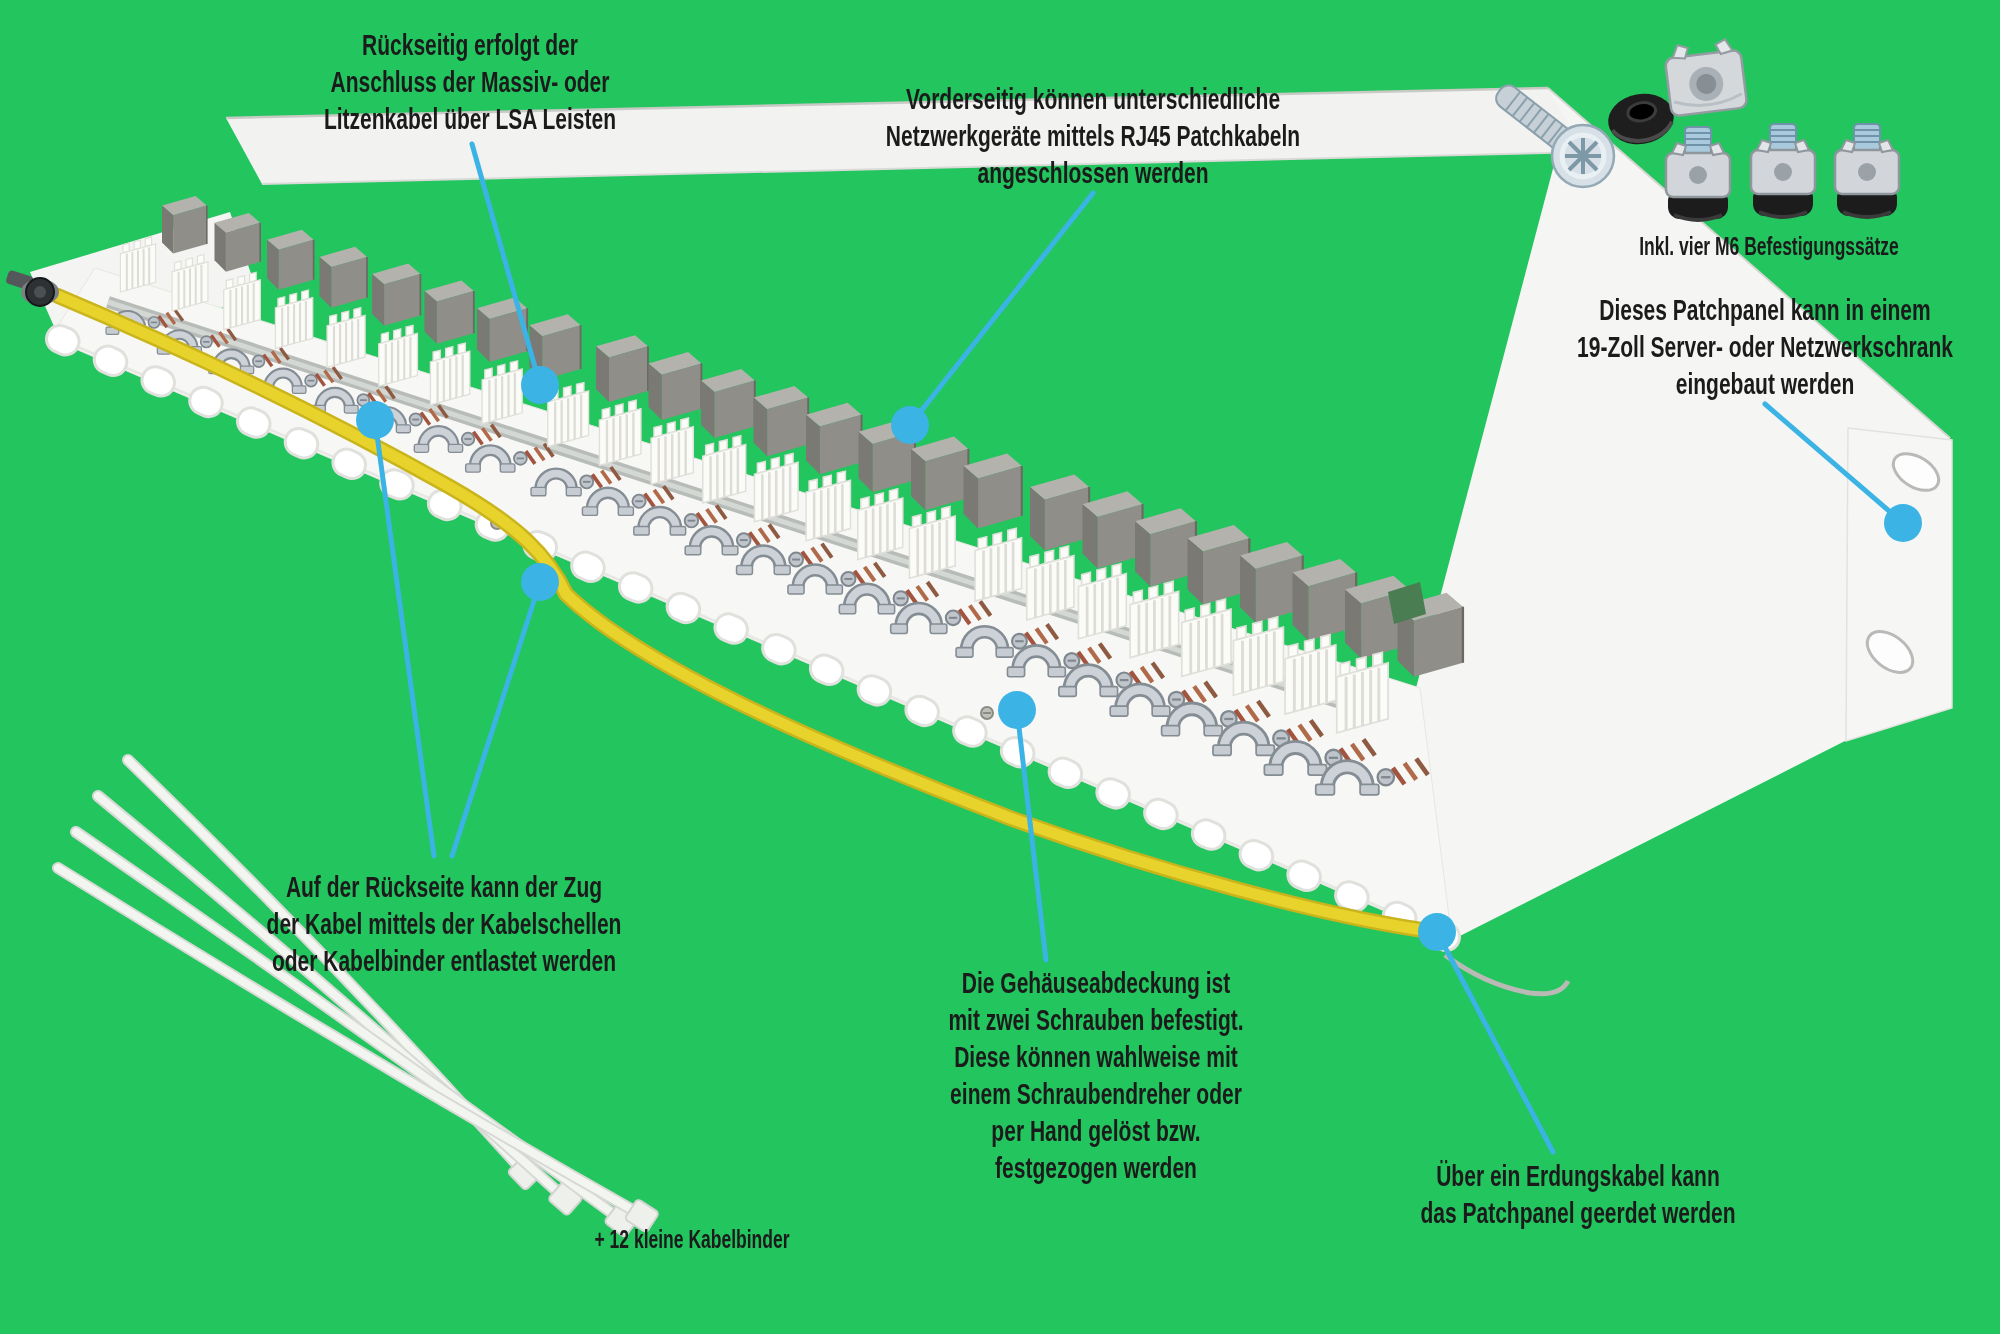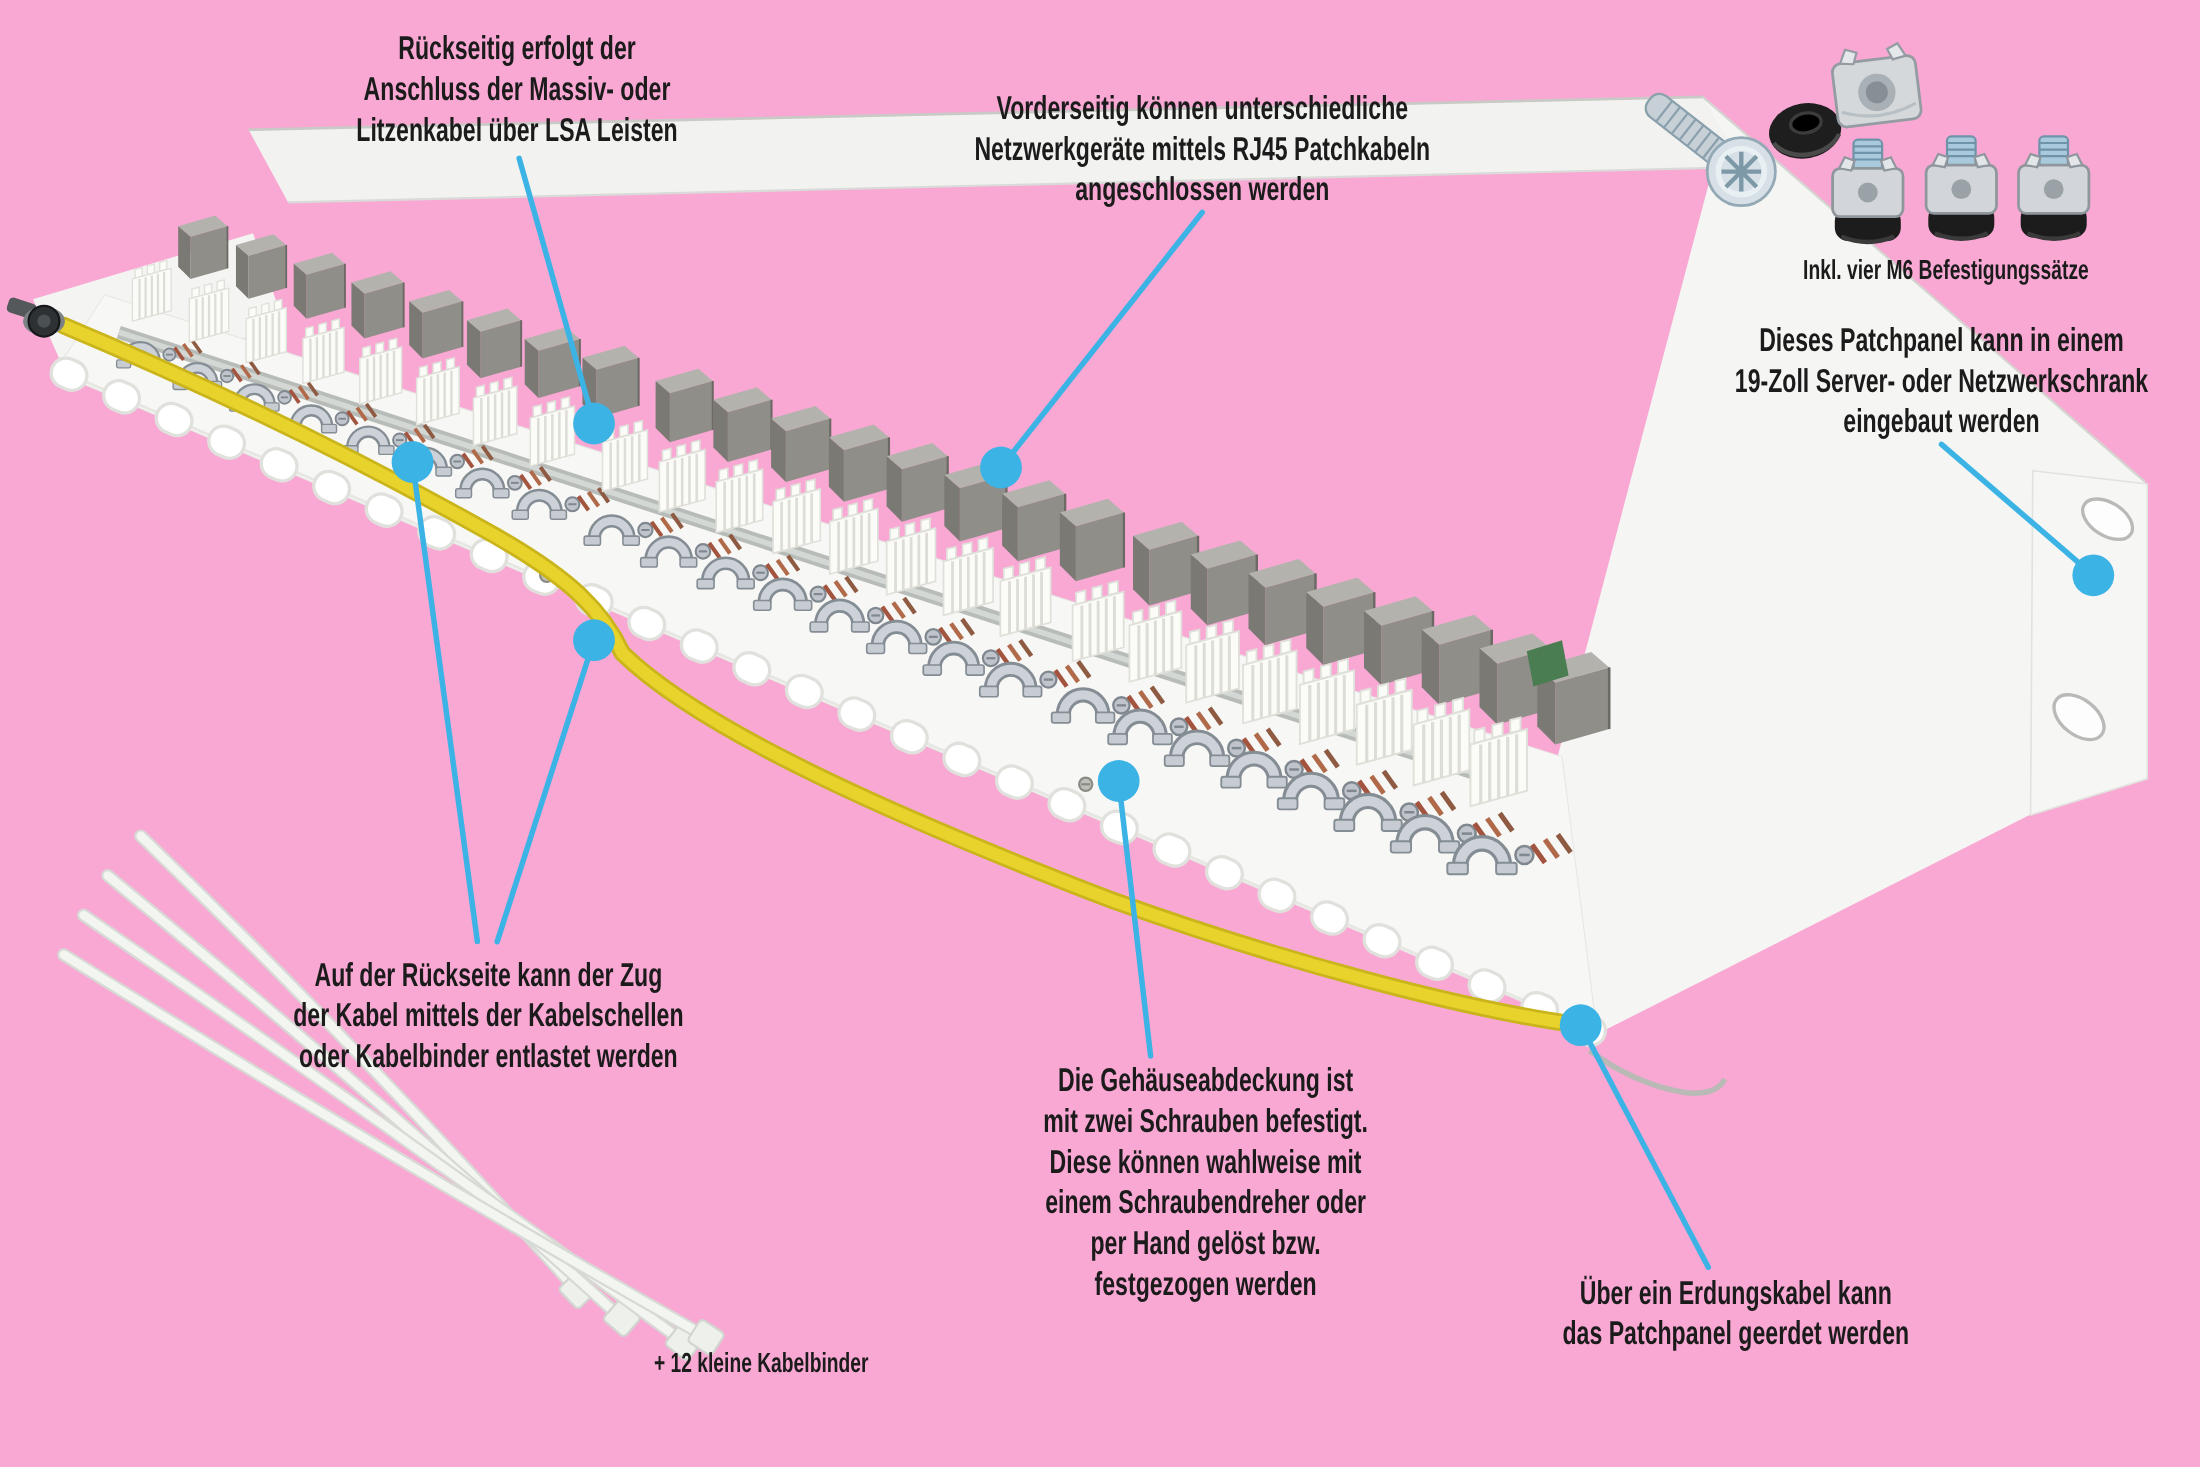--- a/index.html
+++ b/index.html
@@ -1,16 +1,16 @@
 <!DOCTYPE html>
 <html><head>
 <meta charset="utf-8">
 <style>
   html,body{margin:0;padding:0;background:#ffffff;}
-  #stage{position:relative;width:2000px;height:1334px;background:#f9a8d4;overflow:hidden;}
+  #stage{position:relative;width:2000px;height:1334px;background:#22c55e;overflow:hidden;}
   #artwork{position:absolute;left:0;top:0;}
   .ann{
     position:absolute;
     font-family:"Liberation Sans",sans-serif;
     font-weight:700;
     color:#1b1b1b;
     text-align:center;
     font-size:30px;
     line-height:37px;
     white-space:pre-line;

